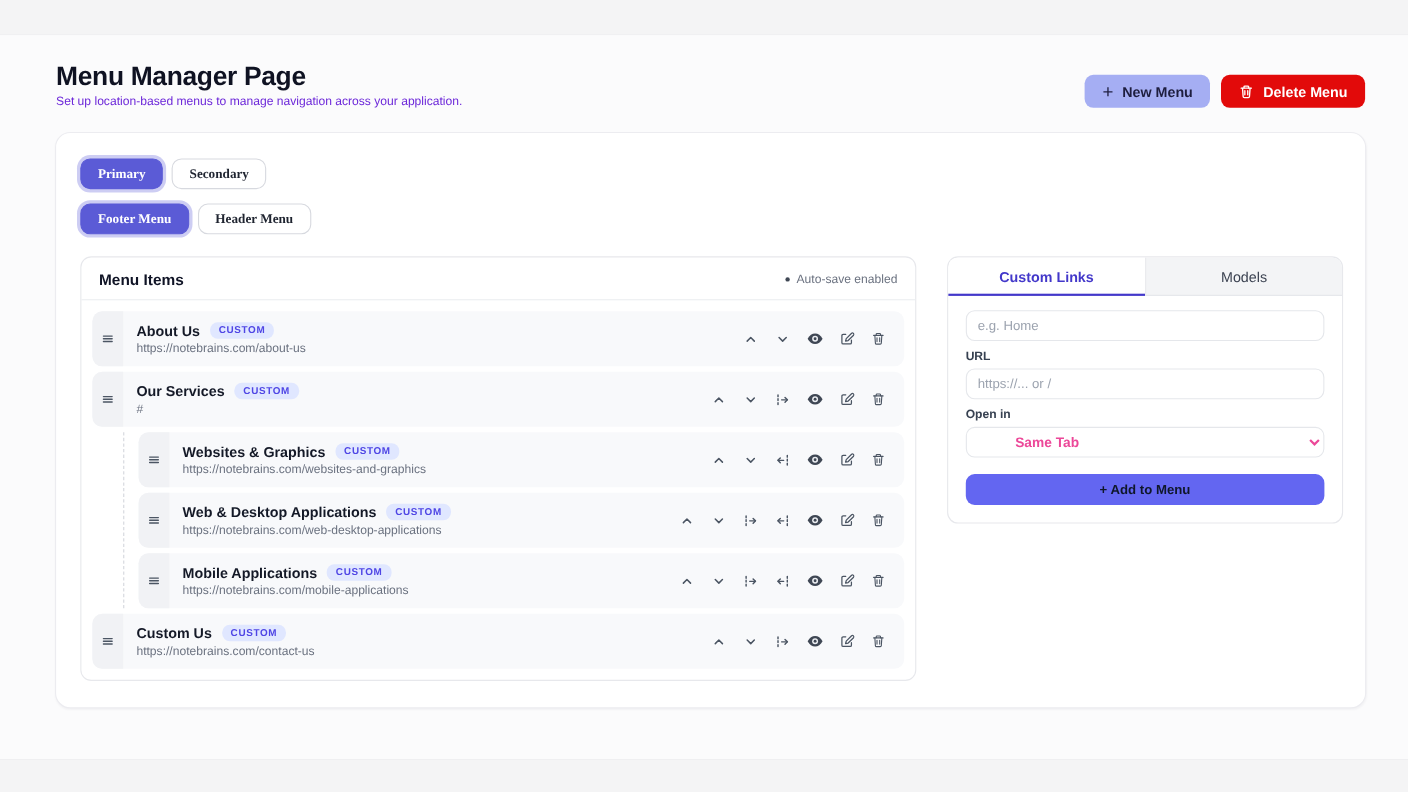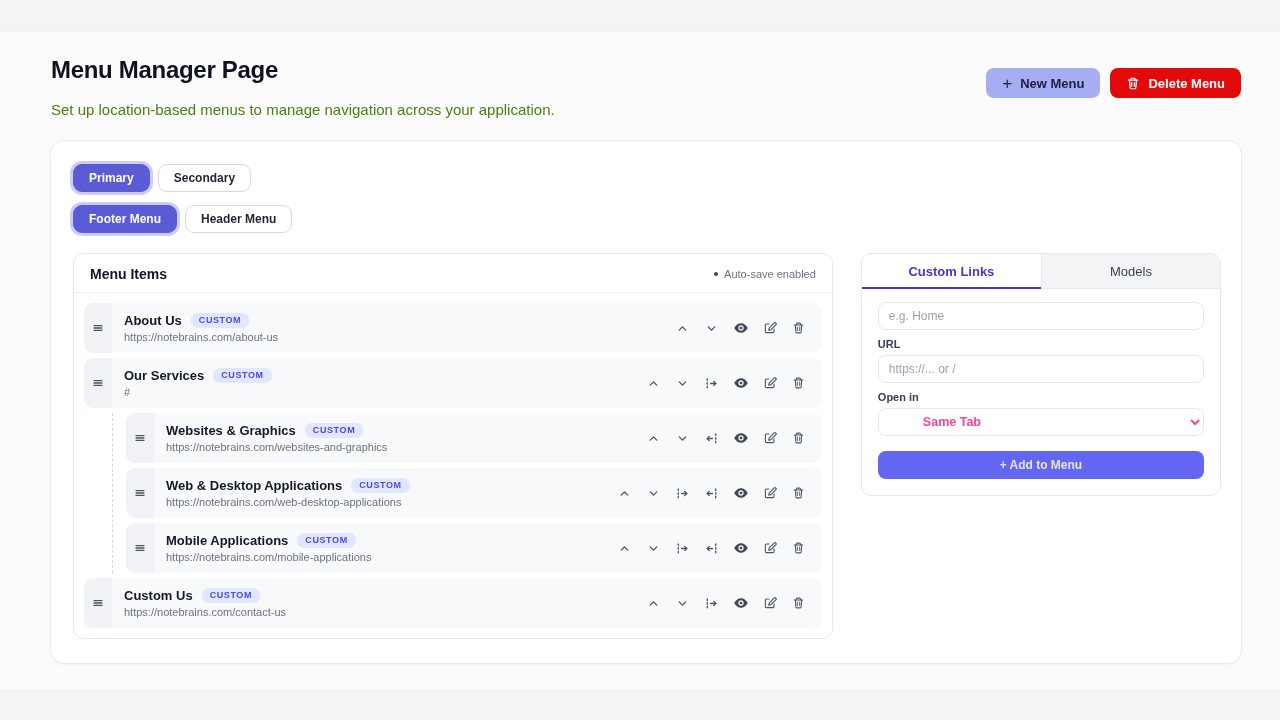--- a/index.html
+++ b/index.html
@@ -11,36 +11,36 @@
     color:#111827;
   }
   .edge-strip { background:#f4f4f5; flex:0 0 auto; }
   .edge-strip.top { height:32px; border-bottom:1px solid #f0f0f2; }
   .edge-strip.bottom { height:30px; border-top:1px solid #efeff1; }
   .content { flex:1 1 auto; background:#fbfbfc; }
 
   
   .page-header { display:flex; justify-content:space-between; align-items:flex-start; padding:24px 39px 0 51px; }
   .page-title { font-size:24px; font-weight:700; letter-spacing:-0.3px; color:#0f1222; }
-  .page-subtitle { font-size:15px; color:#4d7c0f; margin-top:17px; }
+  .page-subtitle { font-size:11px; color:#6d28d9; margin-top:2px; }
   .header-actions { display:flex; gap:10px; margin-top:12px; }
   .btn { border:none; cursor:pointer; display:inline-flex; align-items:center; gap:8px;
          font-family:inherit; font-size:13px; font-weight:700; border-radius:8px; padding:0 16px; height:30px; }
   .btn-new { background:var(--accent-light,#a5aef3); color:#1e1e3f; }
   .btn-new .plus { font-size:17px; font-weight:400; line-height:1; }
   .btn-delete { background:var(--danger,#e20a0a); color:#fff; }
   .btn-delete svg { display:block; }
 
   
   .card { background:#fff; border:1px solid #ececf0; border-radius:14px;
           box-shadow:0 1px 2px rgba(16,24,40,.04);
           margin:22px 38px 0 50px; padding:23px 20px 21px 22px; height:524px; }
 
   .seg-row { display:flex; gap:8px; margin-bottom:13px; }
-  .seg { font-family:Liberation Sans, sans-serif; font-size:12px; font-weight:600; border-radius:9px; padding:0 15px; height:28px;
+  .seg { font-family:Liberation Serif, serif; font-size:12px; font-weight:600; border-radius:9px; padding:0 15px; height:28px;
          cursor:pointer; display:inline-flex; align-items:center; }
   .seg.active { background:var(--accent,#5b5bd6); color:#fff; border:1px solid var(--accent,#5b5bd6);
                 box-shadow:0 0 0 3px rgba(91,91,214,.30); }
   .seg.inactive { background:#fff; color:#1f2430; border:1px solid #d7d9df; }
 
   .panels { display:flex; gap:28px; margin-top:20px; align-items:flex-start; }
 
   
   .menu-panel { width:768px; background:#fff; border:1px solid #e7e8ec; border-radius:10px; }
   .menu-panel-header { display:flex; justify-content:space-between; align-items:center;
@@ -77,21 +77,21 @@
   .link-tab.inactive + .link-tab.active, .link-tab.active + .link-tab.inactive { border-left:1px solid #e9eaee; }
   .link-form { padding:13px 16px 16px; }
   .field-label { font-size:11px; font-weight:600; color:#374151; margin:8px 0 5px; }
   .field-label:first-child { margin-top:0; }
   .text-input, .select-input {
     width:100%; height:28px; border:1px solid #e5e7eb; border-radius:8px; background:#fff;
     font-family:inherit; font-size:12px; color:#ec4899; padding:0 10px; outline:none;
   }
   .text-input::placeholder { color:#9ca3af; }
   .select-input { font-weight:600; font-size:12.5px;padding-left:40px; }
-  .btn-add { width:100%; height:28px; margin-top:15px; background:var(--accent2,#6366f1); color:#e5e5e5;
+  .btn-add { width:100%; height:28px; margin-top:15px; background:var(--accent2,#6366f1); color:#0f172a;
              font-family:inherit; font-size:12px; font-weight:700; border:none; border-radius:8px; cursor:pointer; }
 </style>
 </head>
 <body>
 
 <div class="edge-strip top"></div>
 
 <div class="content">
 
   <div class="page-header">

